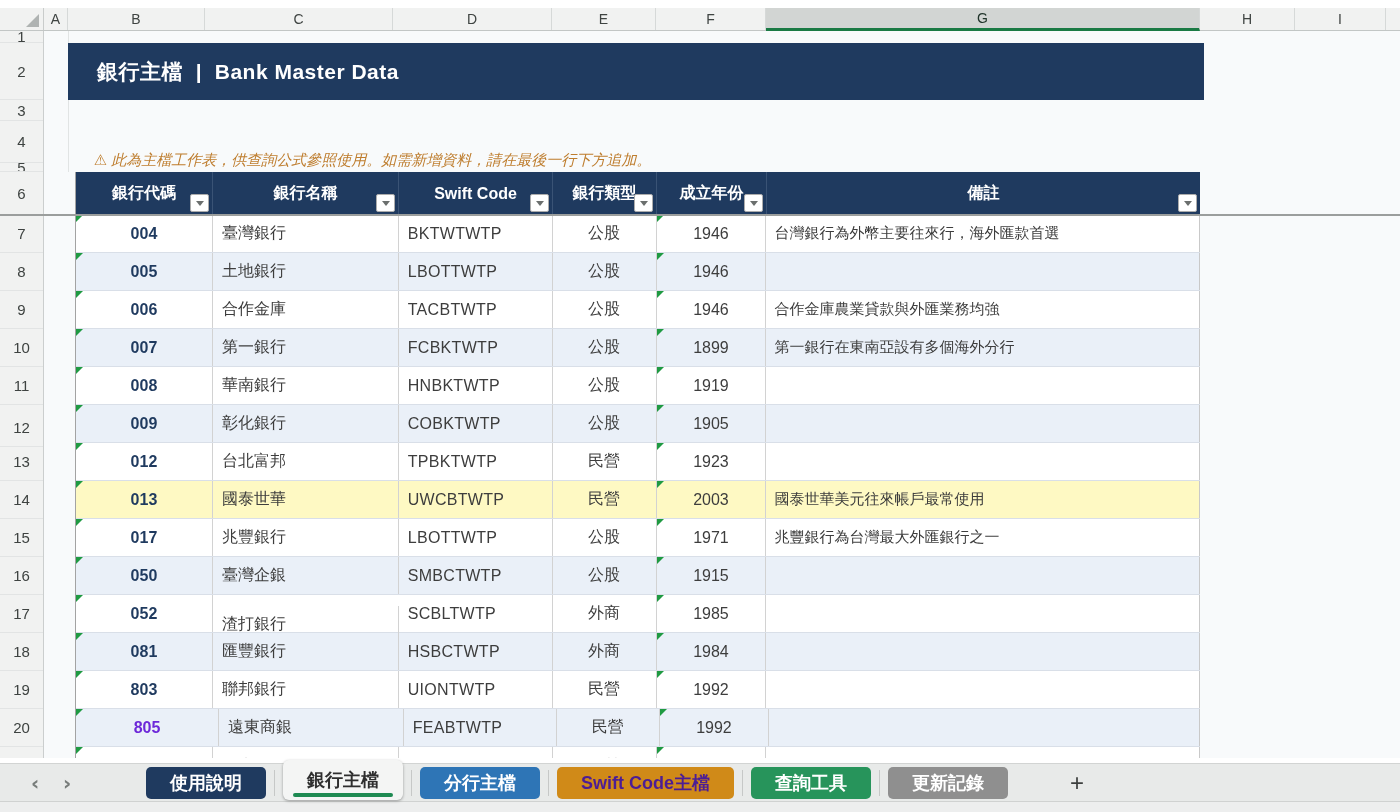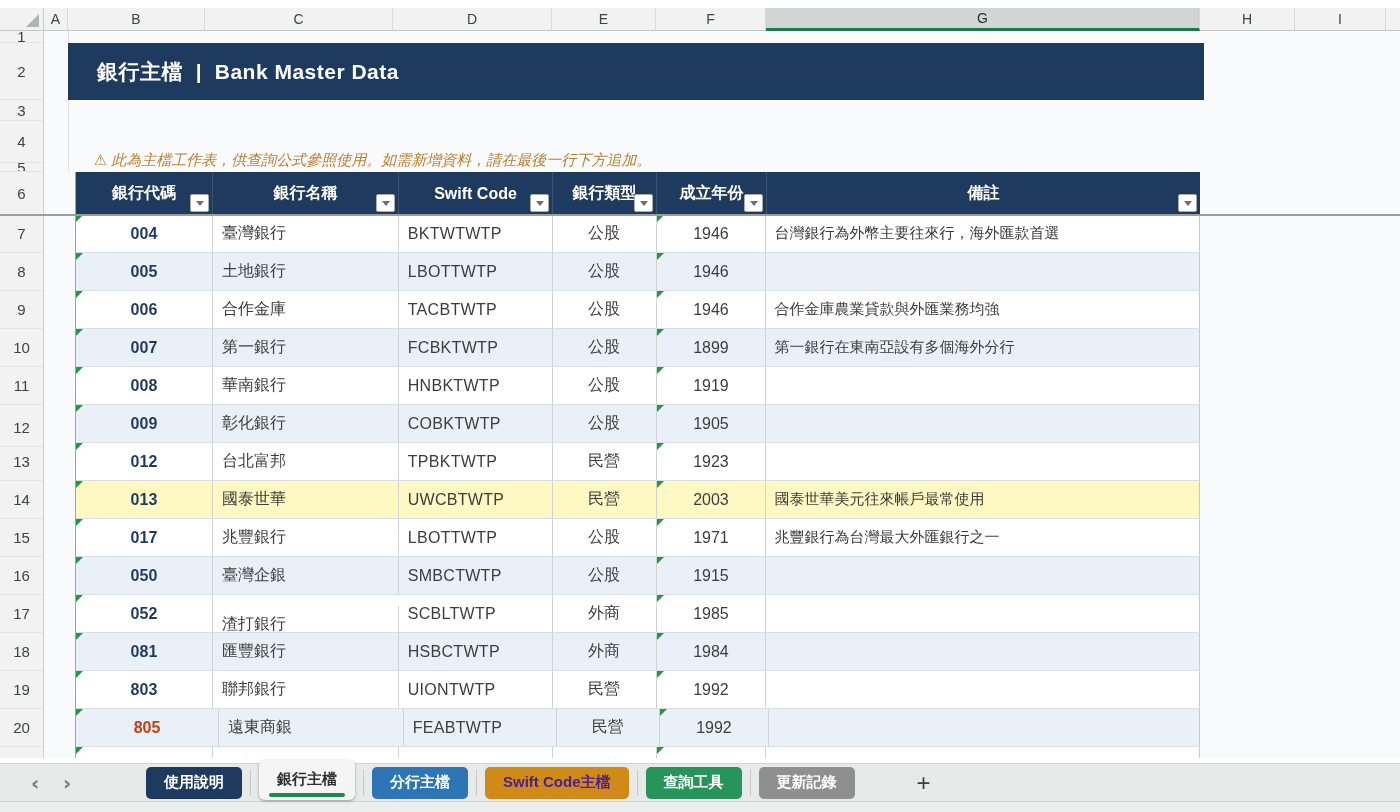--- a/index.html
+++ b/index.html
@@ -57,21 +57,21 @@
   
   #tabbar { position:absolute; left:0; top:763px; width:1400px; height:38px; background:#E8EAE9; border-top:1px solid #D2D4D3;
             display:flex; align-items:center; }
   #tab-strip-bottom { position:absolute; left:0; top:801px; width:1400px; height:11px; background:#EDEEEE; border-top:1px solid #D0D2D1; }
   .nav-arrow { width:18px; font-size:20px; color:#777C7A; text-align:center; cursor:pointer; font-weight:bold;
                font-family:"DejaVu Sans", sans-serif; }
   #nav-prev { margin-left:26px; }
   #nav-next { margin-left:14px; }
   #tabs { display:flex; align-items:center; margin-left:70px; }
   .tab { position:relative; height:32px; border-radius:5px; display:flex; align-items:center; justify-content:center;
-         padding:0 18px; font-size:15px; font-weight:600; cursor:pointer; white-space:nowrap; }
+         padding:0 24px; font-size:18px; font-weight:600; cursor:pointer; white-space:nowrap; }
   .tab.active { height:40px; margin-top:-6px; border-radius:6px; box-shadow:0 1px 3px rgba(0,0,0,0.35); z-index:3; }
   .tab-underline { position:absolute; left:10px; right:10px; bottom:3px; height:4px; border-radius:2px; }
   .tab-sep { width:1px; height:26px; background:#C6C8C7; margin:0 8px; }
   #add-sheet-btn { margin-left:62px; font-size:24px; color:#3C3F3E; cursor:pointer; font-weight:400; line-height:1; }
 </style>
 </head>
 <body>
 
 <div id="stage">
 
@@ -485,21 +485,21 @@
     </div>
     <div class="td c-year" style="width: 110px;">
       <span class="tri"></span>
       <span>1992</span>
     </div>
     <div class="td c-note" style="width: 434px;">
       <span></span>
     </div>
   </div>
         <div class="tr" style="background: rgb(234, 240, 248);">
-    <div class="td c-code" style="color: #c2410c; width: 144px;">
+    <div class="td c-code" style="color: #6d28d9; width: 144px;">
       <span class="tri"></span>
       <span>805</span>
     </div>
     <div class="td c-name" style="width: 186px;">
       <span>遠東商銀</span>
     </div>
     <div class="td c-swift" style="width: 154px;">
       <span>FEABTWTP</span>
     </div>
     <div class="td c-type" style="width: 104px;">

